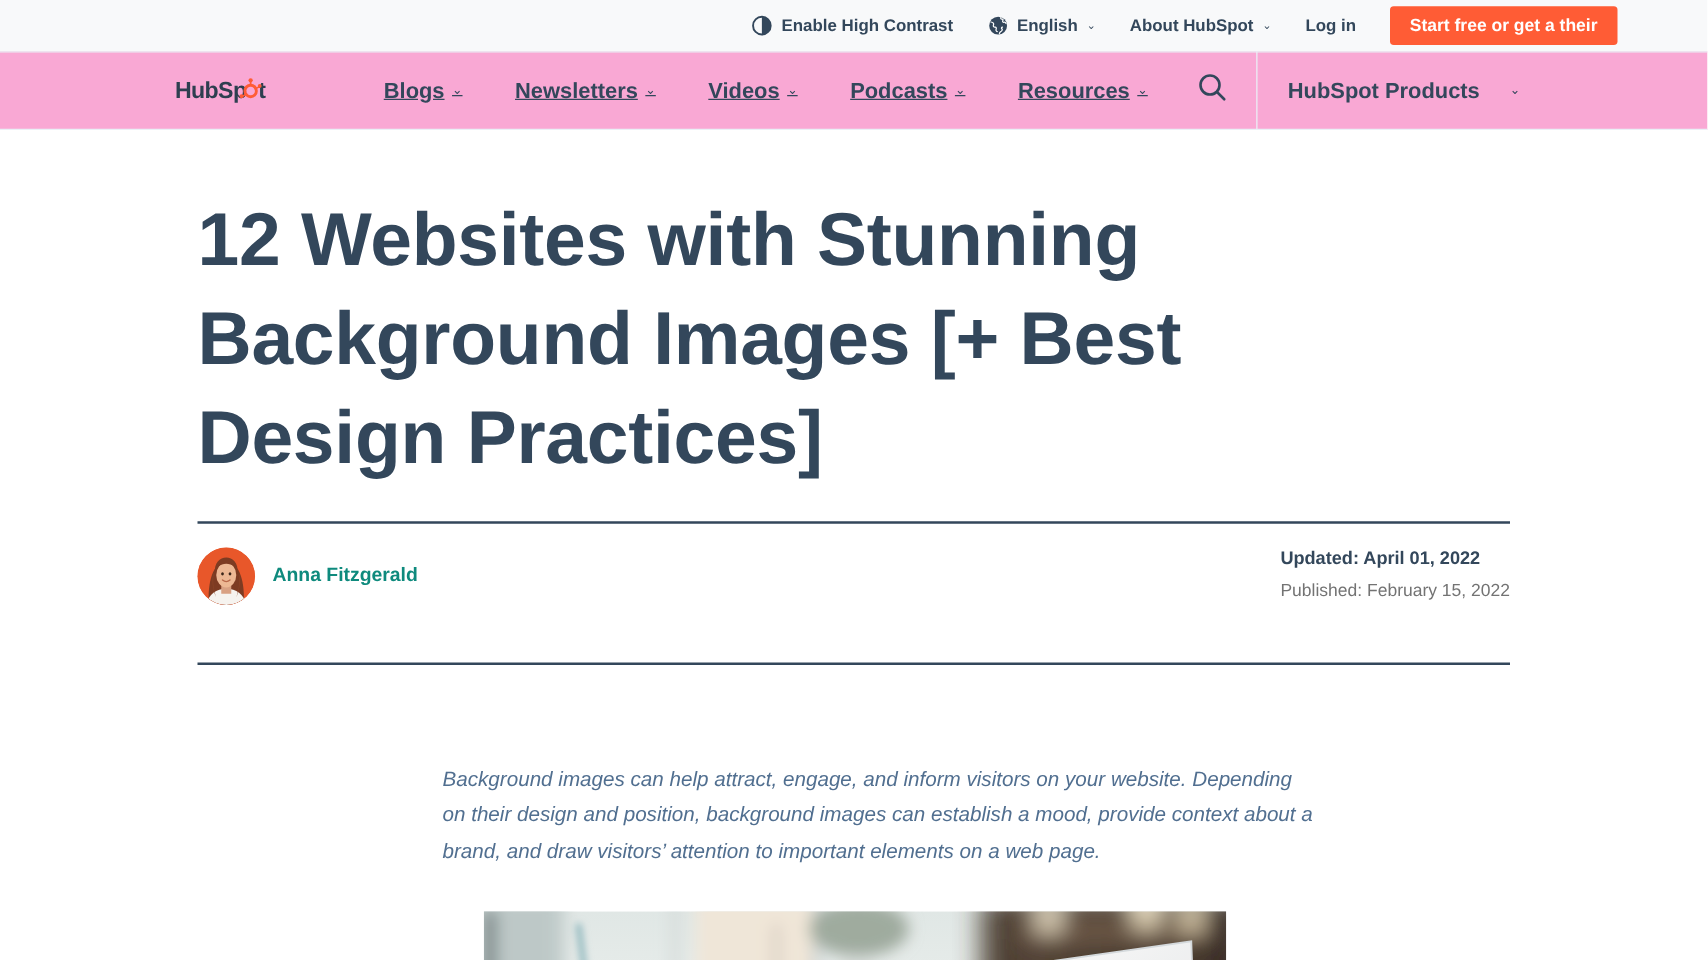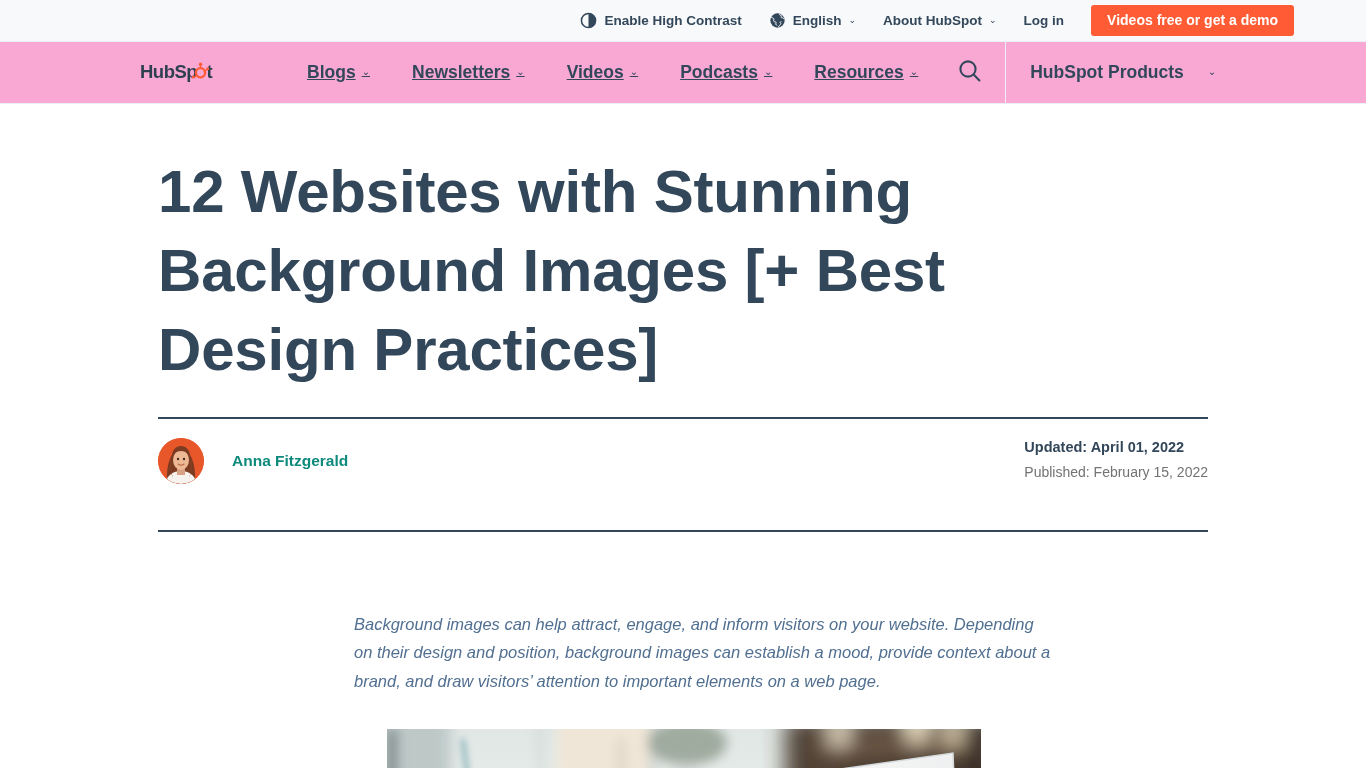--- a/index.html
+++ b/index.html
@@ -160,21 +160,21 @@
   }
   .byline-row {
     display: flex;
     align-items: center;
     justify-content: space-between;
     height: 84px;
   }
   .author {
     display: flex;
     align-items: center;
-    gap: 28px;
+    gap: 14px;
     cursor: pointer;
   }
   .avatar {
     width: 46px; height: 46px;
     border-radius: 50%;
     overflow: hidden;
     flex: 0 0 46px;
     position: relative;
     background: #e8572a;
   }
@@ -252,21 +252,21 @@
 
     <div class="util-item plain">
       <span>About HubSpot</span>
       <span class="util-caret">⌄</span>
     </div>
 
     <div class="util-item plain">
       <span>Log in</span>
     </div>
 
-    <button class="cta-button">Videos free or get a demo</button>
+    <button class="cta-button">Start free or get a their</button>
   </div>
 </div>
 
 <div class="main-nav">
 
   <div class="nav-logo">
     <svg width="94" height="27" viewBox="0 0 188 54">
       <text x="0" y="38" font-family="Liberation Sans, sans-serif" font-size="37" font-weight="bold" fill="#2e3f50" letter-spacing="-1">HubSp</text>
       <text x="133" y="38" font-family="Liberation Sans, sans-serif" font-size="37" font-weight="bold" fill="#2e3f50" letter-spacing="-1">t</text>
 

